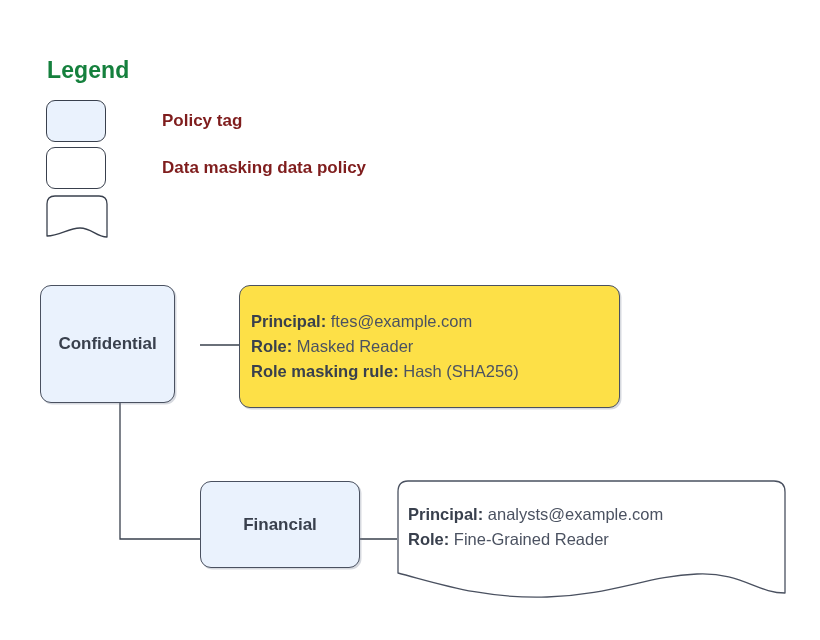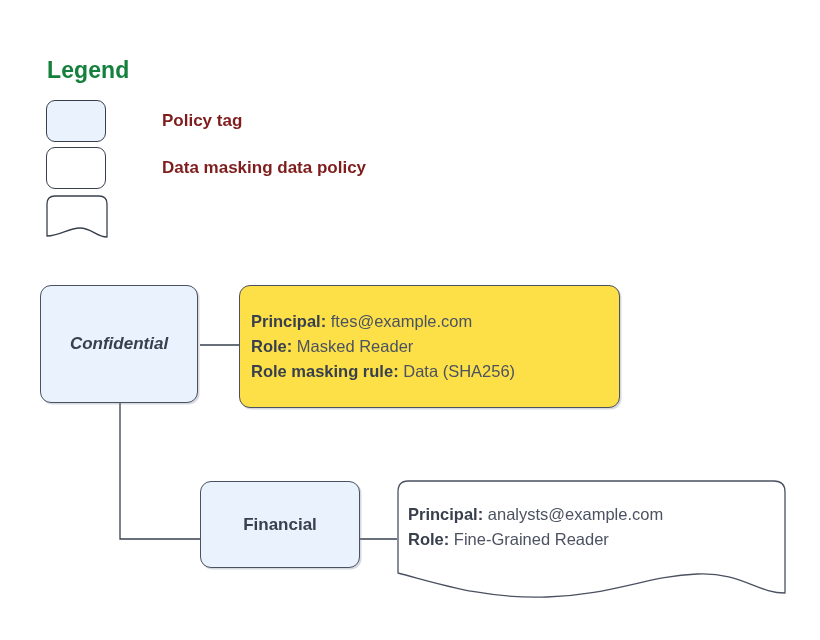--- a/index.html
+++ b/index.html
@@ -185,37 +185,37 @@
 
   <svg id="connectors" viewBox="0 0 820 640" xmlns="http://www.w3.org/2000/svg">
 
     <path d="M 200 345 L 239 345" fill="none" stroke="#39404d" stroke-width="1.3"></path>
 
     <path d="M 120 403 L 120 539 L 200 539" fill="none" stroke="#39404d" stroke-width="1.3"></path>
 
     <path d="M 360 539 L 397 539" fill="none" stroke="#39404d" stroke-width="1.3"></path>
   </svg>
 
-  <div class="policy-tag-node" style="left:40px; top:285px; width:158px; height:118px;font-style:italic;">
+  <div class="policy-tag-node" style="left:40px; top:285px; width:135px; height:118px;">
     <span>Confidential</span>
   </div>
 
   <div class="detail-box" style="left:239px; top:285px; width:381px; height:123px;">
     <div class="detail-lines">
       <div class="detail-line">
         <b>Principal:</b>
         <span>ftes@example.com</span>
       </div>
       <div class="detail-line">
         <b>Role:</b>
         <span>Masked Reader</span>
       </div>
       <div class="detail-line">
         <b>Role masking rule:</b>
-        <span>Data (SHA256)</span>
+        <span>Hash (SHA256)</span>
       </div>
     </div>
   </div>
 
   <div class="policy-tag-node" style="left:200px; top:481px; width:160px; height:87px;">
     <span>Financial</span>
   </div>
 
   <div class="wave-box" style="left:397px; top:480px; width:390px; height:120px;">
     <svg width="390" height="120" viewBox="0 0 390 120" xmlns="http://www.w3.org/2000/svg">

